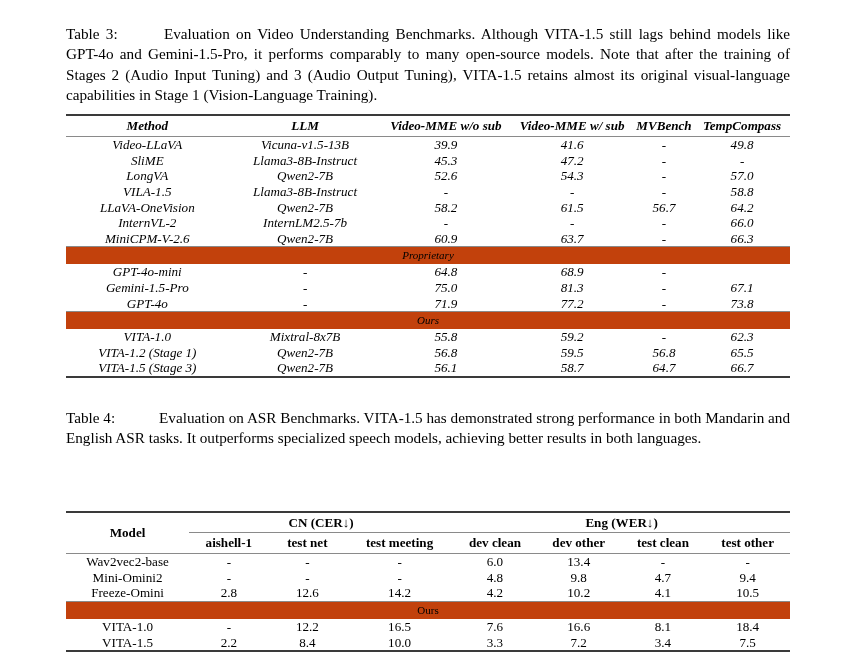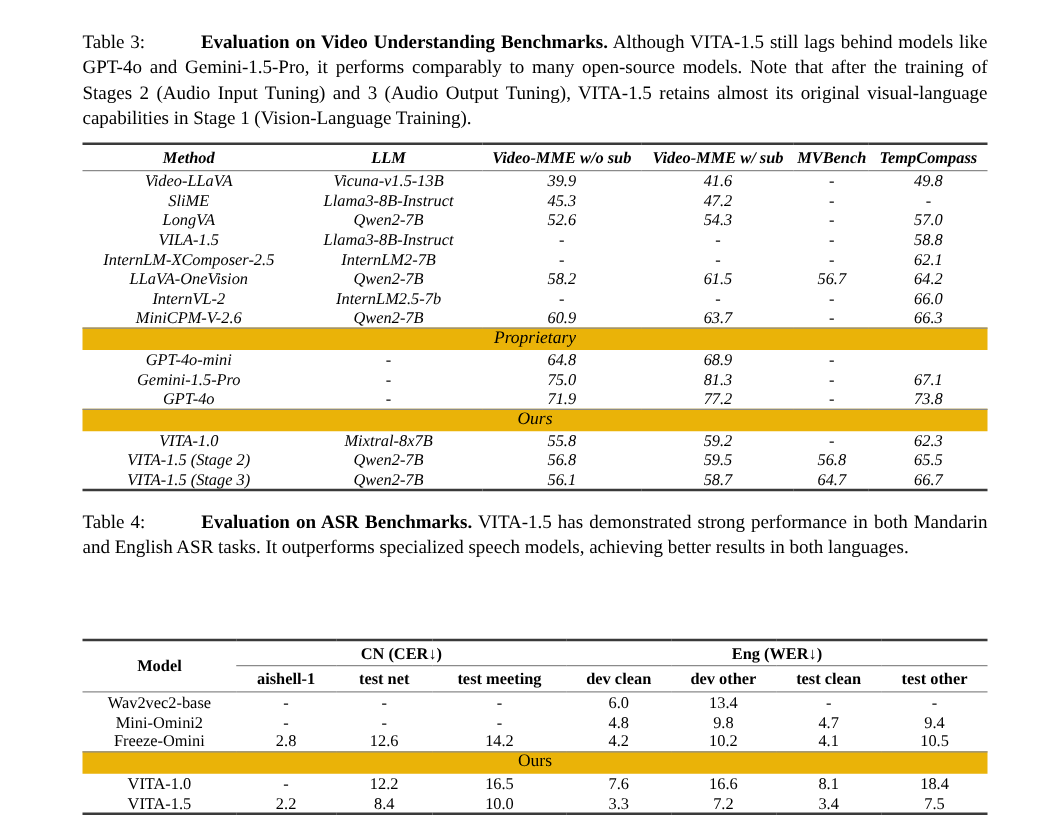--- a/index.html
+++ b/index.html
@@ -26,21 +26,21 @@
   .caption {
     position: absolute;
     left: 66px;
     width: 724px;
     font-size: 15.2px;
     line-height: 1.335;
     text-align: justify;
     text-justify: inter-word;
   }
   .caption .lead { font-weight: normal; }
-  .caption .bold { font-weight: bold; margin-left: 40px; }
+  .caption .bold { font-weight: normal; margin-left: 40px; }
 
   #caption3 { top: 24px; }
   #caption4 { top: 408px; }
 
   
   .tbl-wrap {
     position: absolute;
     left: 66px;
     width: 724px;
   }
@@ -67,23 +67,23 @@
   
   .rule-top td, .rule-top th { border-top: 2.1px solid #3a3a3a; }
   .rule-mid td, .rule-mid th { border-top: 1.2px solid #8a8a8a; }
   .rule-bottom td { border-bottom: 2.1px solid #3a3a3a; }
 
   .hrow th { height: 20px; padding-top: 3px; padding-bottom: 3px; }
   .drow td { height: 15.6px; }
 
   
   .bandrow td {
-    background: #eab308;
+    background: #c2410c;
     height: 17px;
-    font-size: 14px;
+    font-size: 11px;
   }
 
   
   .cmid {
     border-bottom: 1.2px solid #8a8a8a;
   }
 
   .grp-head th {
     height: 19px;
     padding-bottom: 2px;
@@ -158,28 +158,20 @@
         </tr>
         <tr class="drow">
           <td>VILA-1.5</td>
           <td>Llama3-8B-Instruct</td>
           <td>-</td>
           <td>-</td>
           <td>-</td>
           <td>58.8</td>
         </tr>
         <tr class="drow">
-          <td>InternLM-XComposer-2.5</td>
-          <td>InternLM2-7B</td>
-          <td>-</td>
-          <td>-</td>
-          <td>-</td>
-          <td>62.1</td>
-        </tr>
-        <tr class="drow">
           <td>LLaVA-OneVision</td>
           <td>Qwen2-7B</td>
           <td>58.2</td>
           <td>61.5</td>
           <td>56.7</td>
           <td>64.2</td>
         </tr>
         <tr class="drow">
           <td>InternVL-2</td>
           <td>InternLM2.5-7b</td>
@@ -230,21 +222,21 @@
         </tr>
         <tr class="drow">
           <td>VITA-1.0</td>
           <td>Mixtral-8x7B</td>
           <td>55.8</td>
           <td>59.2</td>
           <td>-</td>
           <td>62.3</td>
         </tr>
         <tr class="drow">
-          <td>VITA-1.5 (Stage 2)</td>
+          <td>VITA-1.2 (Stage 1)</td>
           <td>Qwen2-7B</td>
           <td>56.8</td>
           <td>59.5</td>
           <td>56.8</td>
           <td>65.5</td>
         </tr>
         <tr class="drow rule-bottom">
           <td>VITA-1.5 (Stage 3)</td>
           <td>Qwen2-7B</td>
           <td>56.1</td>

